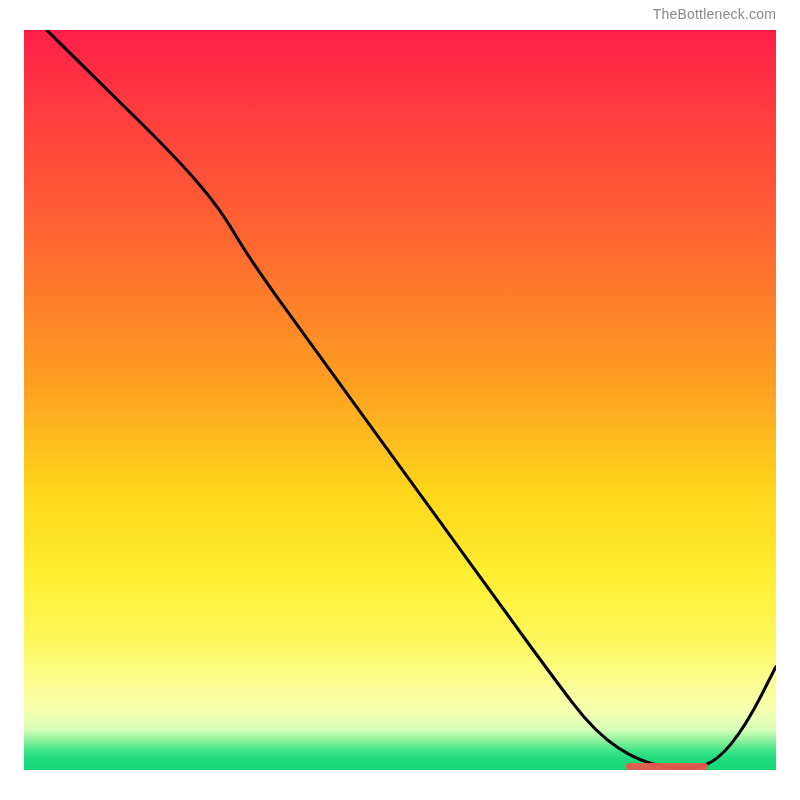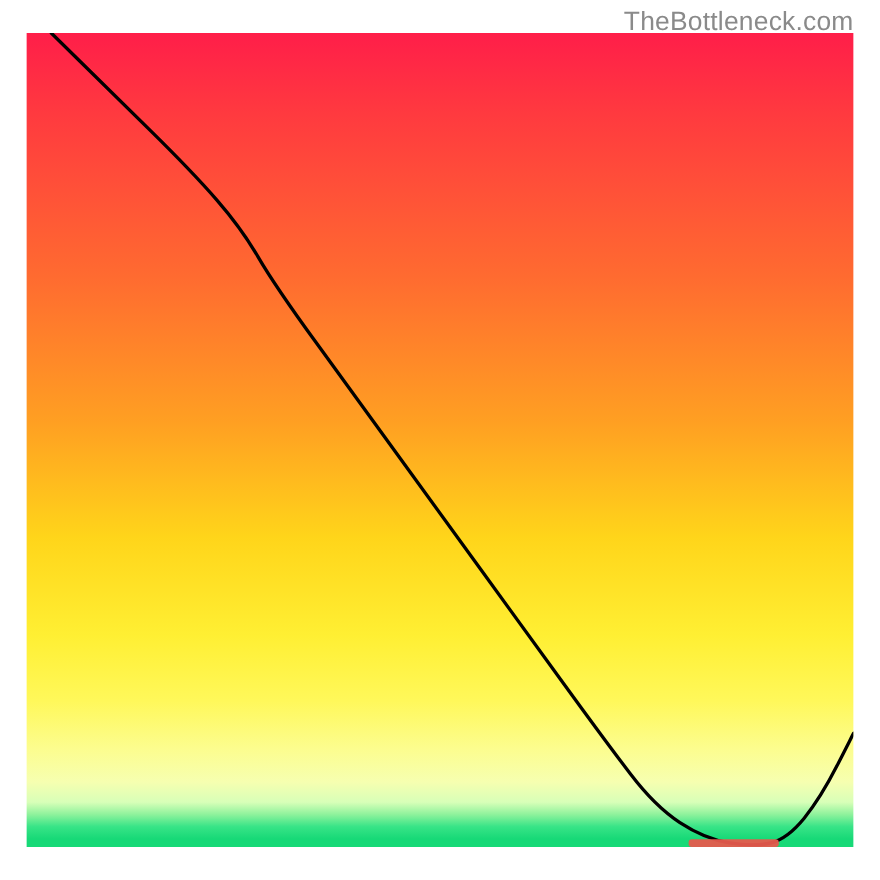--- a/index.html
+++ b/index.html
@@ -57,21 +57,21 @@
     height: 7px;
     border-radius: 3px;
     background: #e65a4d;
     opacity: 0.95;
   }
   .watermark {
     position: absolute;
     top: 6px;
     right: 24px;
     color: #8a8a8a;
-    font-size: 24px;
+    font-size: 14px;
     letter-spacing: 0.2px;
     user-select: none;
     text-align: center;
   }
 </style>
 </head>
 <body>
 
 <div class="stage">
 

